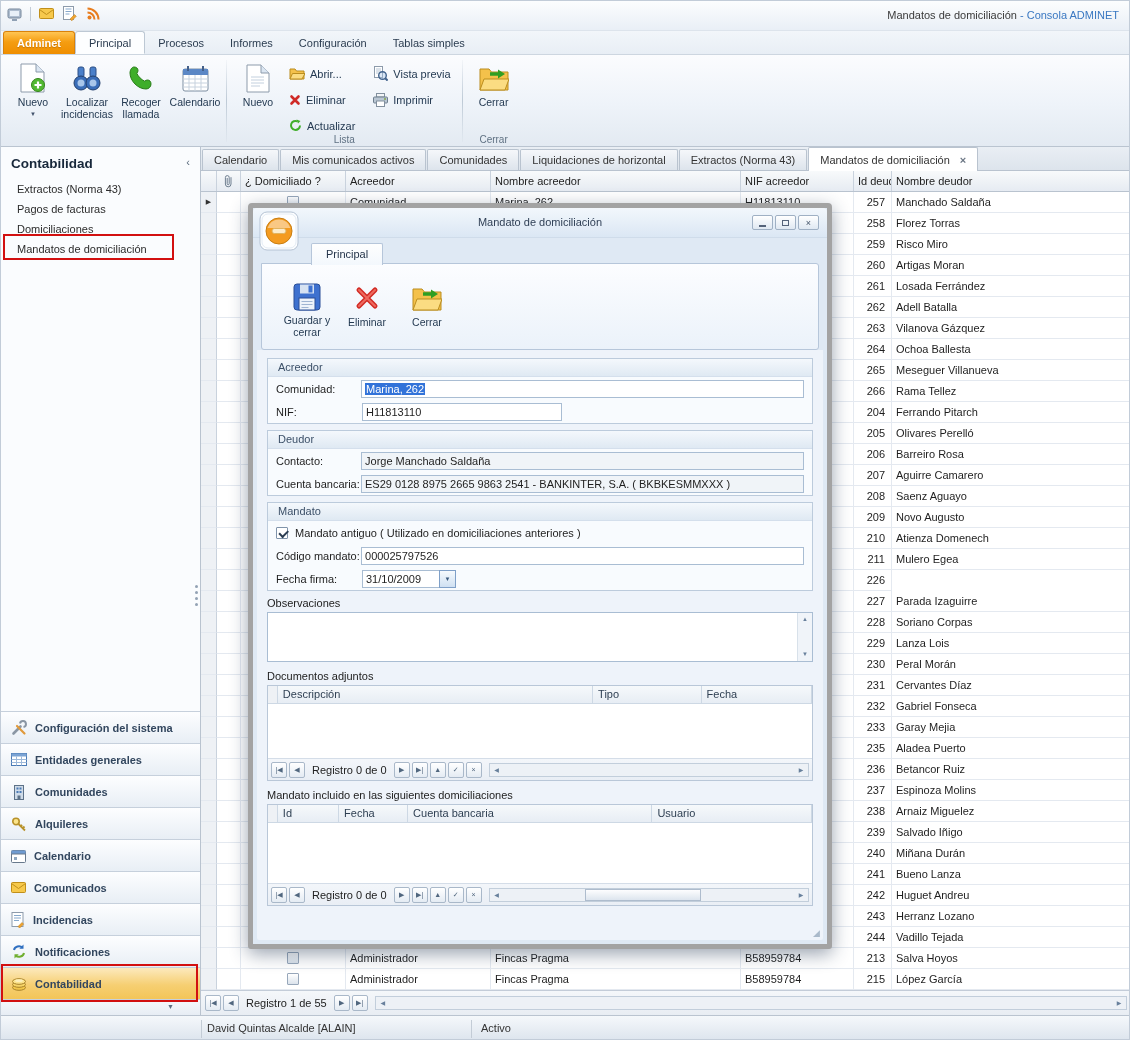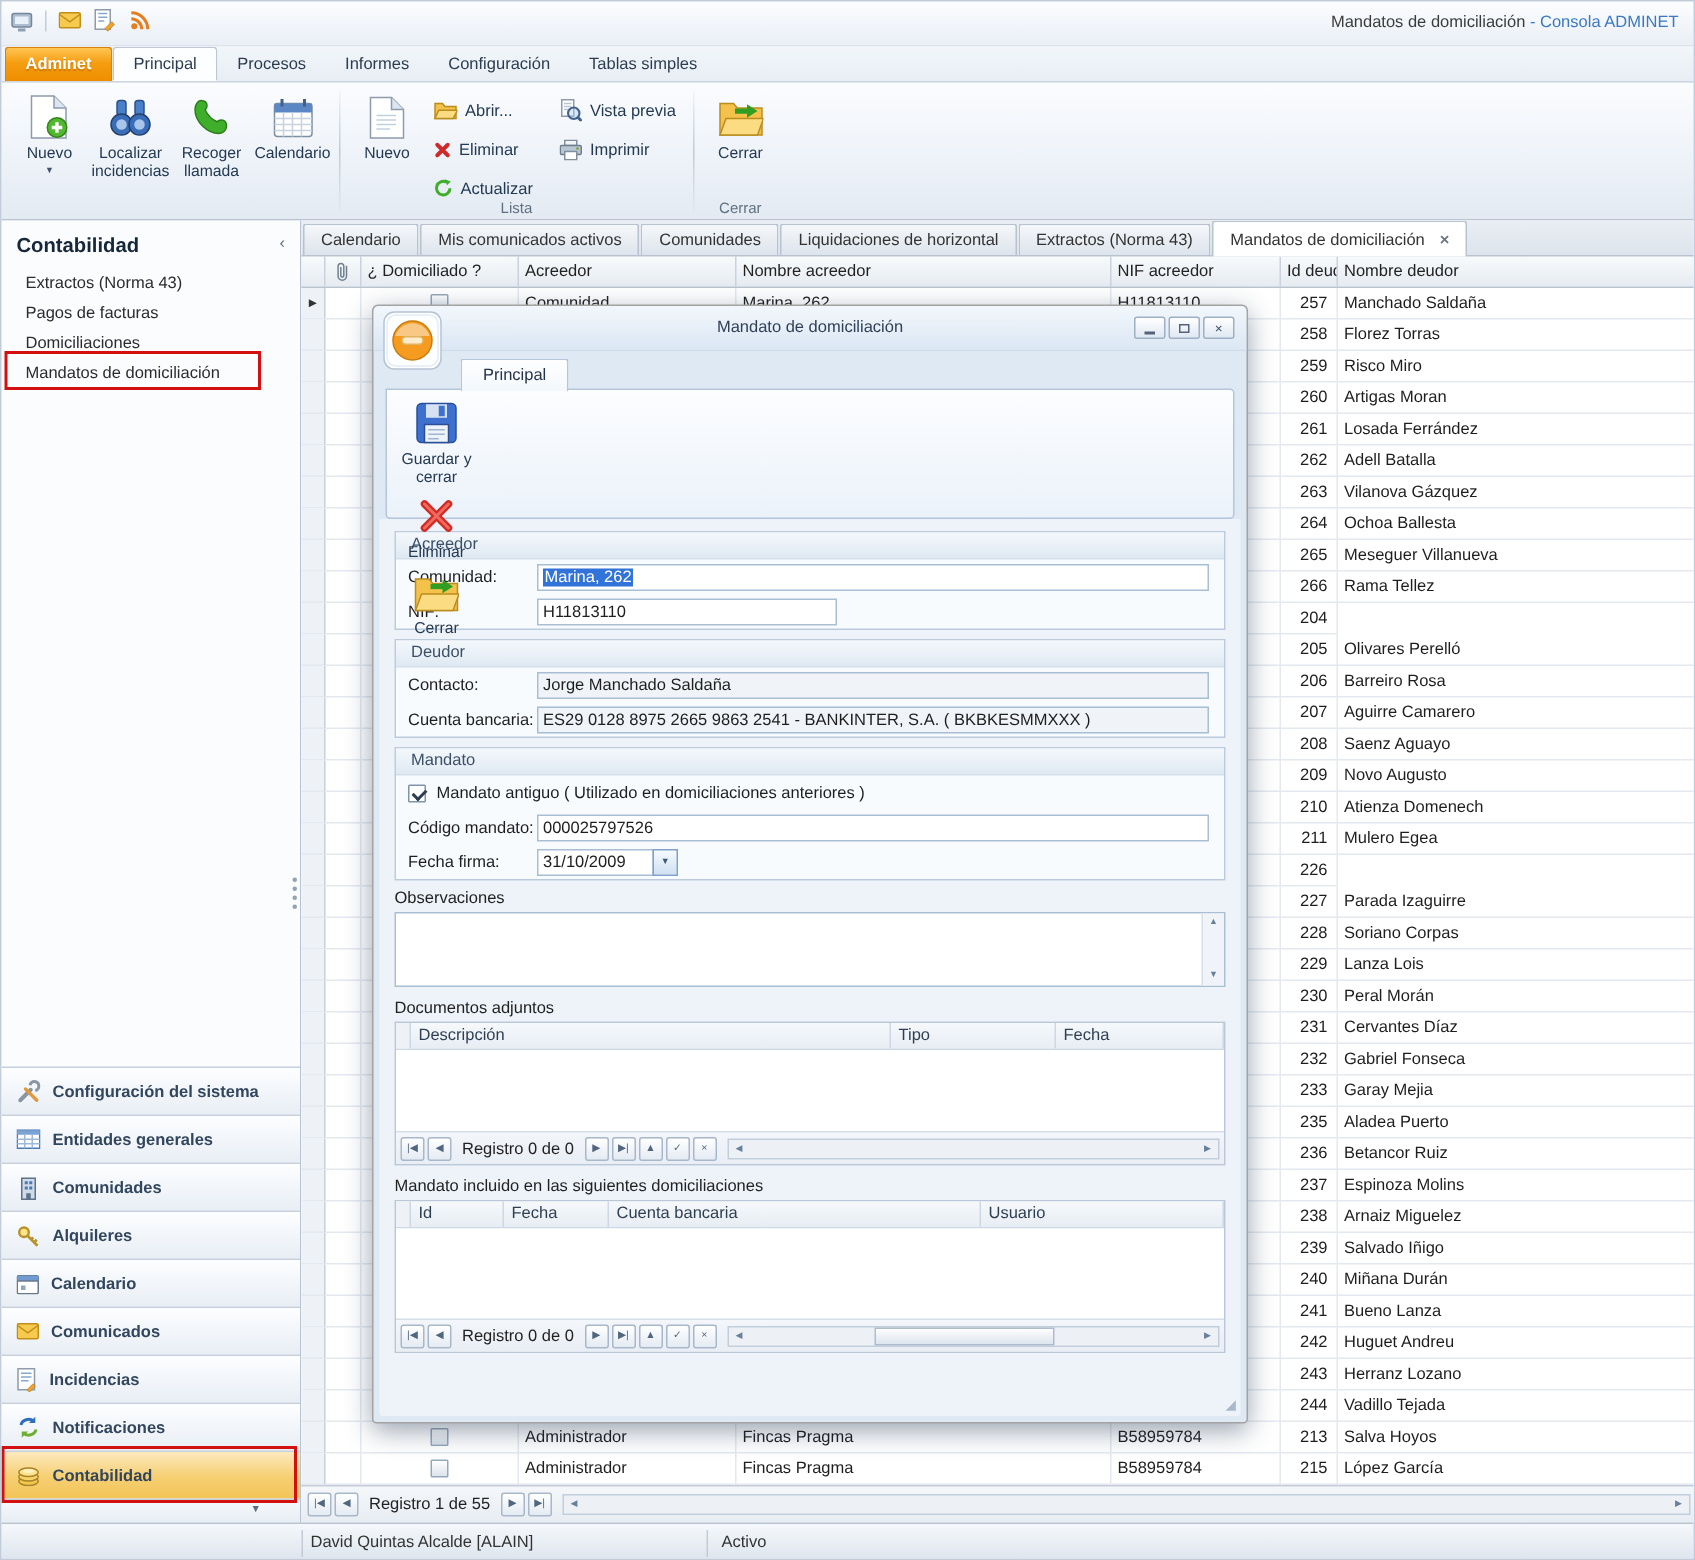--- a/index.html
+++ b/index.html
@@ -70,31 +70,31 @@
 .hsb .tr2{flex:1;position:relative;}
 .hsb .thumb{position:absolute;left:28%;width:40%;top:0;bottom:0;background:linear-gradient(#fdfdfe,#dde5ee);border:1px solid #aebccd;}
 
 .statusbar{position:absolute;left:0;top:1014px;width:100%;height:26px;background:linear-gradient(#f5f8fb,#dce4ed);border-top:1px solid #bac4d0;}
 .statusbar .su{position:absolute;left:206px;top:6px;color:#333;}
 .statusbar .sa{position:absolute;left:480px;top:6px;color:#333;}
 .statusbar .ssep{position:absolute;top:4px;width:1px;height:18px;background:#c3ccd6;}
 
 .anno{position:absolute;border:2px solid #d21010;z-index:60;pointer-events:none;}
 
-.dlg{position:absolute;left:247px;top:202px;width:584px;height:746px;z-index:40;background:#dfe9f4;border:1px solid #a3a3a3;border-radius:4px 4px 3px 3px;box-shadow:0 5px 18px rgba(30,50,80,.45);}
+.dlg{position:absolute;left:247px;top:202px;width:584px;height:746px;z-index:40;background:#dfe9f4;border:5px solid #a3a3a3;border-radius:4px 4px 3px 3px;box-shadow:0 5px 18px rgba(30,50,80,.45);}
 .dlg-cap{position:relative;height:30px;background:linear-gradient(#f2f7fc,#dbe7f4);border-bottom:1px solid #cfdcea;border-radius:4px 4px 0 0;}
 .orb{position:absolute;left:6px;top:3px;z-index:6;cursor:pointer;}
 .dcap-t{position:absolute;left:0;right:0;top:8px;text-align:center;color:#2f3f55;}
 .wbtns{position:absolute;right:8px;top:7px;display:flex;gap:2px;z-index:7;}
 .wb{width:21px;height:15px;border:1px solid #9fb0c4;border-radius:2px;background:linear-gradient(#fff,#dfe8f2);display:flex;align-items:center;justify-content:center;font-size:9px;color:#44546a;cursor:pointer;}
 .wb .g-min{width:7px;height:2px;background:#55637a;margin-top:6px;}
 .wb .g-max{width:7px;height:6px;border:1px solid #55637a;}
 .dlg-tabs{height:26px;padding-left:58px;}
 .dtab{display:inline-block;height:22px;line-height:21px;margin-top:4px;padding:0 14px;background:linear-gradient(#fefefe,#f3f8fd);border:1px solid #b6c6da;border-bottom:none;border-radius:2px 2px 0 0;position:relative;top:1px;z-index:3;color:#24344a;cursor:pointer;}
-.dlg-tb{position:absolute;left:8px;right:8px;top:55px;height:87px;border:1px solid #b6c6da;background:linear-gradient(#fcfdff,#ebf2fa);border-radius:0 3px 3px 3px;display:flex;padding:4px;gap:2px;z-index:2;flex-direction:column;}
+.dlg-tb{position:absolute;left:8px;right:8px;top:55px;height:87px;border:1px solid #b6c6da;background:linear-gradient(#fcfdff,#ebf2fa);border-radius:0 3px 3px 3px;display:flex;padding:16px;gap:2px;z-index:2;}
 .tbtn{width:58px;display:flex;flex-direction:column;align-items:center;padding-top:3px;border-radius:3px;cursor:pointer;text-align:center;}
 .tbtn .ic{height:30px;}
 .tbtn .bl{margin-top:4px;font-size:10.5px;line-height:11.5px;color:#243a52;}
 .dlg-body{position:absolute;left:4px;right:4px;top:142px;bottom:4px;background:#eef3fa;padding:8px 10px;overflow:hidden;border-radius:0 0 2px 2px;}
 .gbx{border:1px solid #bccbdc;background:#f8fbfe;margin-bottom:6px;}
 .gbx-h{height:18px;line-height:17px;padding-left:10px;background:linear-gradient(#f4f8fc,#dfe9f3);border-bottom:1px solid #d4dfec;color:#3c5068;}
 .frow{display:flex;align-items:center;height:23px;padding:0 8px;}
 .flab{width:86px;white-space:nowrap;}
 .fi{height:18px;border:1px solid #a9bdd3;background:#fff;padding:0 3px;display:flex;align-items:center;white-space:nowrap;overflow:hidden;}
 .fi.ro{background:#f0f4f8;}
@@ -577,20 +577,21 @@
         <div class="gr">
           <div class="gc c-sel" style="width: 16px;"></div>
           <div class="gc c-clip" style="width: 24px;"></div>
           <div class="gc c-dom" style="width: 105px;">
             <span class="gcb"></span>
           </div>
           <div class="gc c-acre" style="width: 145px;"></div>
           <div class="gc c-nom" style="width: 250px;"></div>
           <div class="gc c-nif" style="width: 113px;"></div>
           <div class="gc c-id num" style="width: 38px;">204</div>
+          <div class="gc c-deu" style="width: 239px;">Ferrando Pitarch</div>
         </div>
         <div class="gr">
           <div class="gc c-sel" style="width: 16px;"></div>
           <div class="gc c-clip" style="width: 24px;"></div>
           <div class="gc c-dom" style="width: 105px;">
             <span class="gcb"></span>
           </div>
           <div class="gc c-acre" style="width: 145px;"></div>
           <div class="gc c-nom" style="width: 250px;"></div>
           <div class="gc c-nif" style="width: 113px;"></div>

